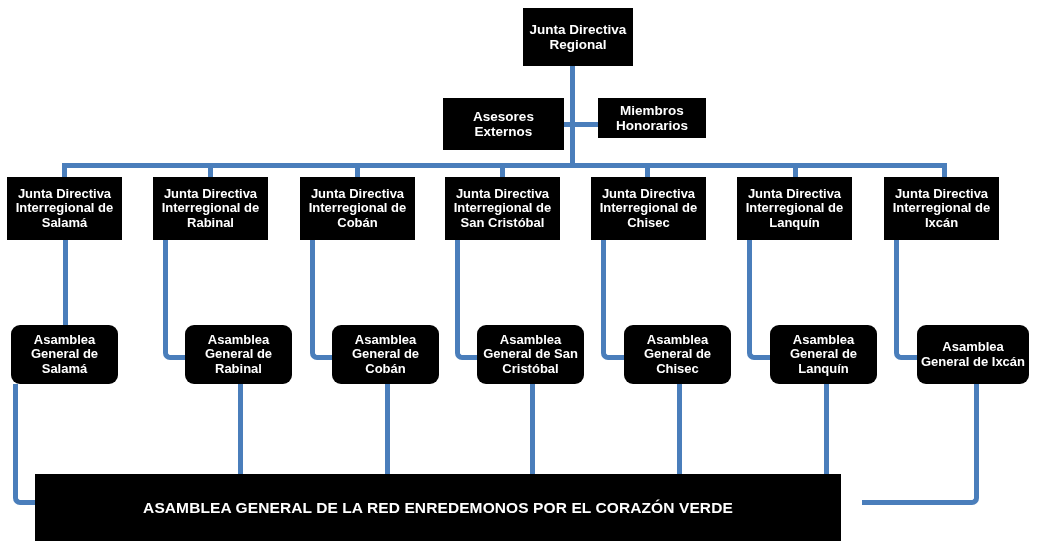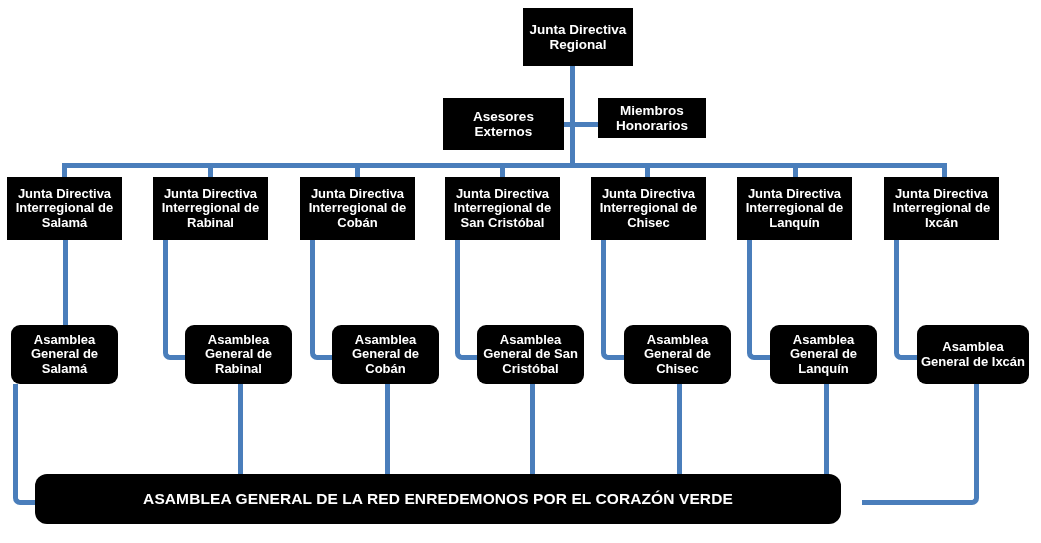--- a/index.html
+++ b/index.html
@@ -167,15 +167,15 @@
 General de
 Chisec</div>
 
   <div class="node round n-ag" style="left:770px; top:325px; width:107px; height:59px;">Asamblea
 General de
 Lanquín</div>
 
   <div class="node round n-ag" style="left:917px; top:325px; width:112px; height:59px;">Asamblea
 General de Ixcán</div>
 
-  <div class="node sq n-banner" style="left:35px; top:474px; width:806px; height:50px;border-radius:12px;">ASAMBLEA GENERAL DE LA RED ENREDEMONOS POR EL CORAZÓN VERDE</div>
+  <div class="node sq n-banner" style="left:35px; top:474px; width:806px; height:67px;">ASAMBLEA GENERAL DE LA RED ENREDEMONOS POR EL CORAZÓN VERDE</div>
 
 </div>
 
 </body></html>

